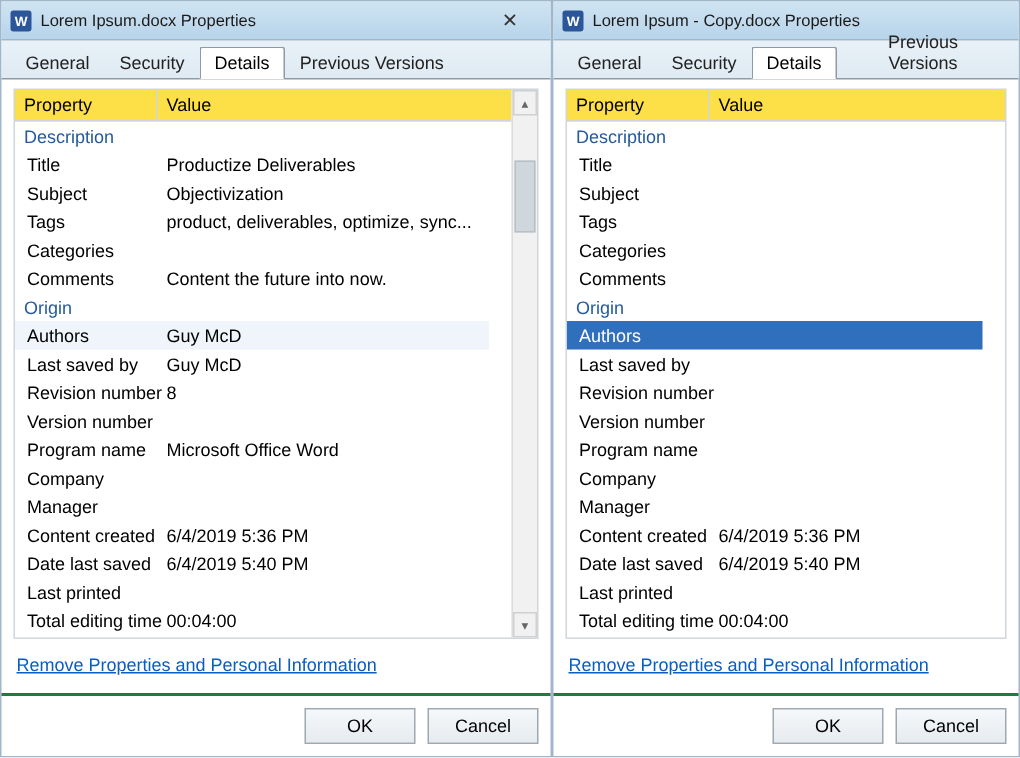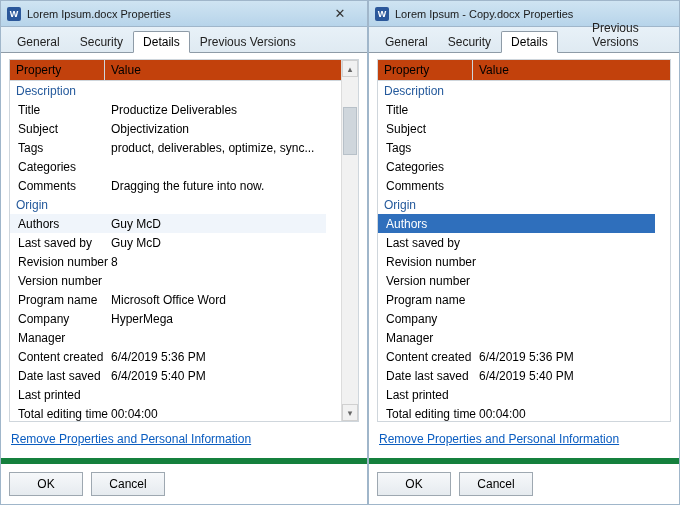--- a/index.html
+++ b/index.html
@@ -10,39 +10,39 @@
   .titlebar { height: 26px; background: linear-gradient(#cfe4f2,#b7d4ea); border-bottom: 1px solid #a0b6ca; display: flex; align-items: center; padding: 0 4px 0 6px; position: relative; }
   .titlebar .word-icon { width: 14px; height: 14px; background: #2b579a; color: #fff; font-size: 9px; font-weight: bold; display: flex; align-items: center; justify-content: center; border-radius: 2px; margin-right: 6px; }
   .title-text { font-size: 11px; color: #1a1a1a; flex: 1; white-space: nowrap; overflow: hidden; }
   .close-btn { width: 46px; height: 20px; display: flex; align-items: center; justify-content: center; font-size: 13px; color: #333; cursor: default; }
   .tabs { display: flex; align-items: flex-end; height: 26px; padding: 4px 6px 0 6px; background: linear-gradient(#e8f1f8,#dfeaf2); border-bottom: 1px solid #8e9ba7; }
   .tab { padding: 3px 9px; font-size: 12px; border: 1px solid transparent; border-bottom: none; margin-right: 0; position: relative; cursor: default; }
   .tab.inactive { color: #222; text-align: center; }
   .tab.active { background: #fff; border: 1px solid #8e9ba7; border-bottom: 1px solid #fff; margin-bottom: -1px; border-radius: 2px 2px 0 0; }
   .tab-body { flex: 1; padding: 6px 8px 4px 8px; display: flex; flex-direction: column; }
   .grid-shell { border: 1px solid #cfd6dc; position: relative; flex: 1; display: flex; flex-direction: column; }
-  .grid-head { display: flex; background: #c2410c; border-bottom: 1px solid #cfd6dc; font-size: 12px; }
+  .grid-head { display: flex; background: #fde047; border-bottom: 1px solid #cfd6dc; font-size: 12px; }
   .grid-head .c1 { width: 95px; padding: 3px 6px; border-right: 1px solid #cfd6dc; }
   .grid-head .c2 { flex: 1; padding: 3px 6px; }
   .grid-rows { flex: 1; overflow: hidden; position: relative; }
   .rows-inner { position: absolute; left:0; top:0; right:15px; }
   .row { display: flex; height: 19px; align-items: center; font-size: 12px; }
   .row .c1 { width: 95px; padding: 0 6px; white-space: nowrap; }
   .row .c2 { flex: 1; padding: 0 6px; white-space: nowrap; overflow: hidden; text-overflow: ellipsis; }
   .row.group .c1 { color: #255a9c; padding-left: 6px; }
   .row.indent .c1 { padding-left: 8px; }
   .row.highlight { background: #f0f5fb; }
   .row.selected { background: #2f6fbc; color: #fff; }
   .scrollbar { width: 17px; background: #f1f1f1; border-left: 1px solid #dcdcdc; position: relative; display: flex; flex-direction: column; }
   .sb-btn { height: 17px; display:flex; align-items:center; justify-content:center; font-size:9px; color:#666; background:#f1f1f1; border:1px solid #d0d0d0; }
   .sb-track { flex:1; position:relative; }
   .sb-thumb { position:absolute; left:1px; right:1px; top:30px; height:48px; background:#cfd6dc; border:1px solid #b7c0c8; }
   .link-row { padding: 10px 2px 8px 2px; }
   .link-row a { color: #0b5dc0; font-size: 12px; text-decoration: underline; cursor: default; }
-  .buttons { display:flex; gap:8px; padding: 8px; border-top: 6px solid #15803d; }
+  .buttons { display:flex; justify-content:flex-end; gap:8px; padding: 8px; border-top: 2px solid #15803d; }
   .btn { min-width: 74px; height: 24px; background: linear-gradient(#f6f8fa,#e6ebef); border: 1px solid #9ea8b1; font-size: 12px; display:flex; align-items:center; justify-content:center; cursor: default; }
   .btn.disabled { color: #9aa2a8; }
   .grid-flex { display:flex; flex:1; }
   .grid-main { flex:1; display:flex; flex-direction:column; }
 </style>
 </head>
 <body>
 
 <div class="dialog left">
   <div class="titlebar">
@@ -80,21 +80,21 @@
                 </div>
                 <div class="row indent">
                   <div class="c1">Tags</div>
                   <div class="c2">product, deliverables, optimize, sync...</div>
                 </div>
                 <div class="row indent">
                   <div class="c1">Categories</div>
                 </div>
                 <div class="row indent">
                   <div class="c1">Comments</div>
-                  <div class="c2">Dragging the future into now.</div>
+                  <div class="c2">Content the future into now.</div>
                 </div>
                 <div class="row group">
                   <div class="c1">Origin</div>
                   <div class="c2"></div>
                 </div>
                 <div class="row indent highlight">
                   <div class="c1">Authors</div>
                   <div class="c2">Guy McD</div>
                 </div>
                 <div class="row indent">
@@ -108,21 +108,20 @@
                 <div class="row indent">
                   <div class="c1">Version number</div>
                   <div class="c2"></div>
                 </div>
                 <div class="row indent">
                   <div class="c1">Program name</div>
                   <div class="c2">Microsoft Office Word</div>
                 </div>
                 <div class="row indent">
                   <div class="c1">Company</div>
-                  <div class="c2">HyperMega</div>
                 </div>
                 <div class="row indent">
                   <div class="c1">Manager</div>
                   <div class="c2"></div>
                 </div>
                 <div class="row indent">
                   <div class="c1">Content created</div>
                   <div class="c2">6/4/2019 5:36 PM</div>
                 </div>
                 <div class="row indent">

